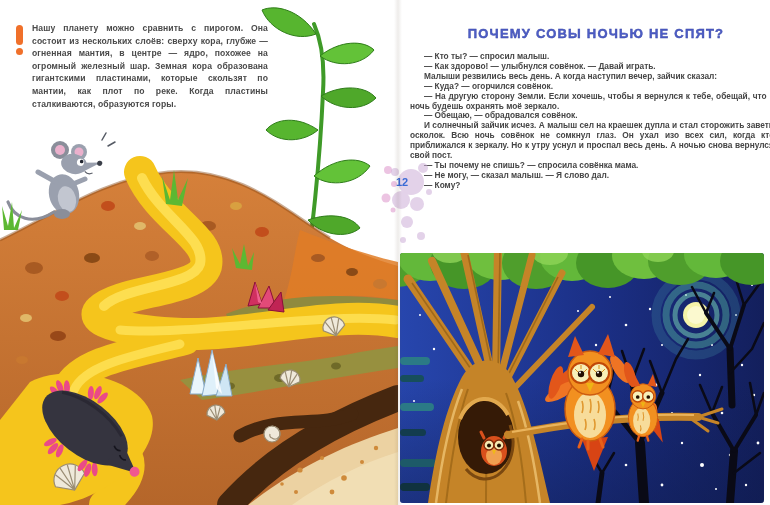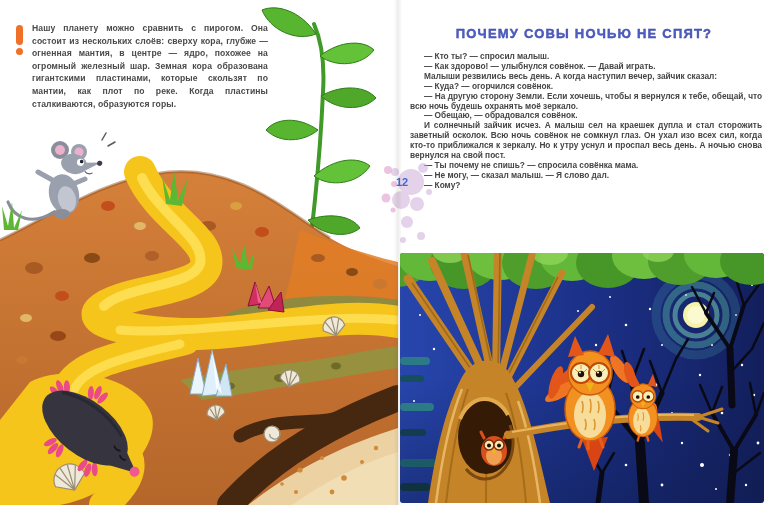--- a/index.html
+++ b/index.html
@@ -1,18 +1,18 @@
 <!DOCTYPE html>
 <html><head>
 <meta charset="utf-8">
 <style>
   html,body{margin:0;padding:0;background:#e8e8e8;}
   .spread{position:relative;width:770px;height:505px;background:#ffffff;overflow:hidden;
           font-family:"Liberation Sans",sans-serif;}
-  .page{position:absolute;top:0;height:505px;}
+  .page{position:absolute;top:0;height:505px;padding-left:24px;}
   .page-left{left:0;width:398px;}
   .page-right{left:398px;width:372px;}
   .spine{position:absolute;left:394px;top:0;width:8px;height:505px;
          background:linear-gradient(90deg,rgba(0,0,0,0),rgba(90,70,50,.10) 50%,rgba(0,0,0,0));z-index:30;}
   
   .intro-wrap{position:absolute;left:16px;top:22px;width:252px;display:flex;gap:8px;z-index:5;}
   .excl{width:8px;flex:0 0 8px;margin-top:3px;}
   .excl .bar{width:7px;height:20px;background:#f0702a;border-radius:4px;}
   .excl .dot{width:7px;height:7px;background:#f0702a;border-radius:50%;margin-top:3px;}
   .intro-text{font-size:8.6px;line-height:12.6px;font-weight:bold;color:#4a4a4a;

